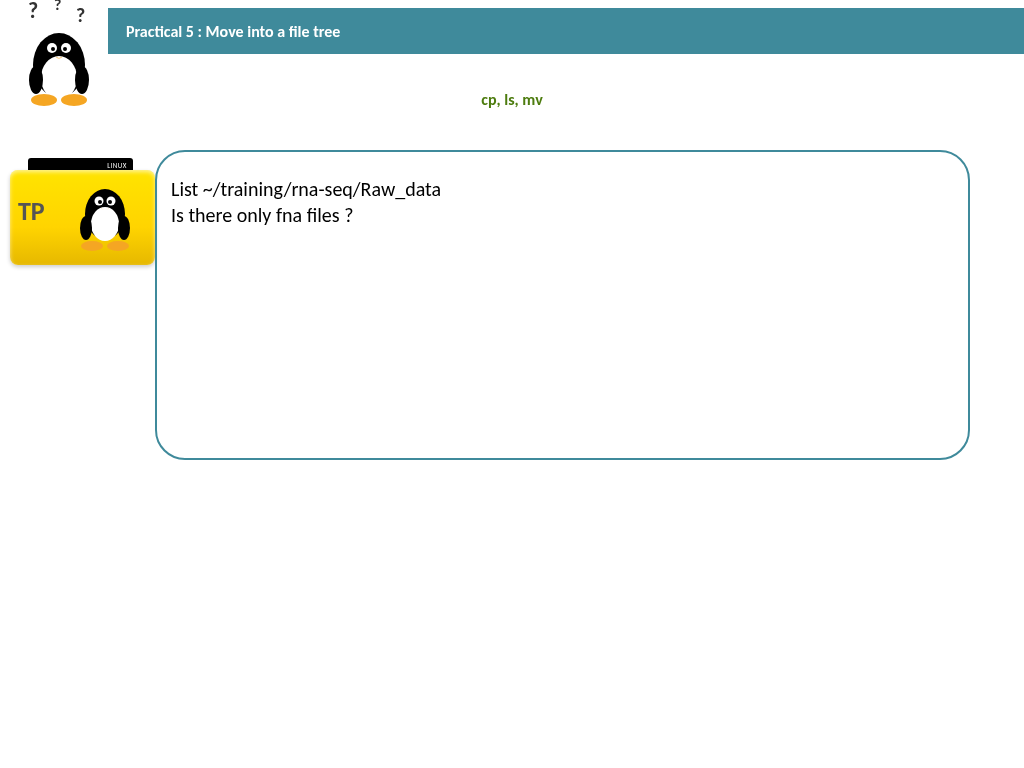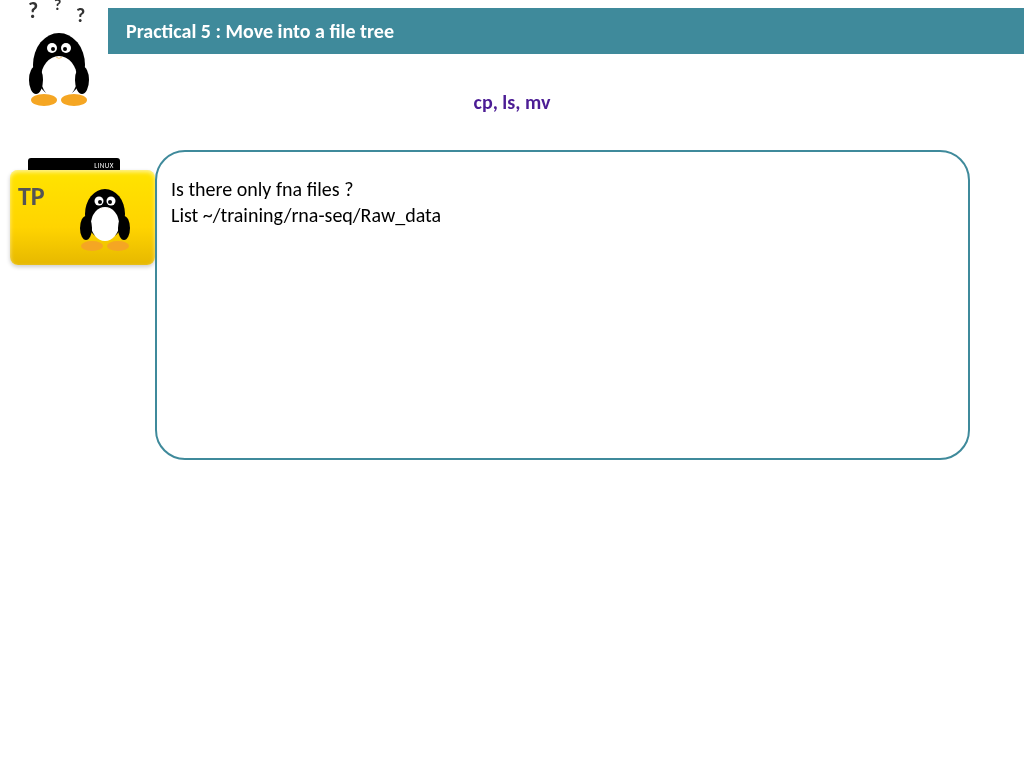--- a/index.html
+++ b/index.html
@@ -18,38 +18,38 @@
     left: 108px;
     right: 0;
     height: 46px;
     background: #3f8a9b;
     display: flex;
     align-items: center;
     padding-left: 18px;
   }
   .title-bar-text {
     color: #fff;
-    font-size: 20px;
+    font-size: 16px;
     font-weight: bold;
   }
   .mascot {
     position: absolute;
     top: 0;
     left: 14px;
     width: 90px;
     height: 110px;
   }
   .subtitle {
     position: absolute;
     top: 90px;
     left: 0;
     right: 0;
     text-align: center;
-    color: #4c1d95;
-    font-size: 20px;
+    color: #4d7c0f;
+    font-size: 16px;
     font-weight: bold;
   }
   .content-box {
     position: absolute;
     top: 150px;
     left: 155px;
     width: 815px;
     height: 310px;
     border: 2px solid #3f8a9b;
     border-radius: 30px;
@@ -65,21 +65,21 @@
     position: absolute;
     top: 158px;
     left: 10px;
     width: 145px;
     height: 110px;
   }
   .folder-tab {
     position: absolute;
     top: 0;
     left: 18px;
-    width: 92px;
+    width: 105px;
     height: 14px;
     background: #000;
     border-radius: 3px 3px 0 0;
     display:flex;
     align-items:center;
     justify-content:flex-end;
     padding-right:6px;
     box-sizing:border-box;
   }
   .folder-tab-text{
@@ -92,21 +92,21 @@
     top: 12px;
     left: 0;
     width: 145px;
     height: 95px;
     background: linear-gradient(180deg, #ffe400 0%, #ffd400 60%, #e6b800 100%);
     border-radius: 8px;
     box-shadow: inset 0 2px 4px rgba(255,255,255,0.6), 0 2px 4px rgba(0,0,0,0.2);
   }
   .tp-label {
     position: absolute;
-    top: 22px;
+    top: 37px;
     left: 8px;
     font-size: 26px;
     font-weight: bold;
     color: #555;
   }
 </style>
 </head>
 <body>
 
 <div class="mascot">
@@ -149,15 +149,15 @@
     <circle cx="40" cy="26" r="2" fill="#000"></circle>
     <path d="M 30 31 Q 35 37 40 31 Q 38 34 35 34 Q 32 34 30 31" fill="#f5a623"></path>
     <ellipse cx="22" cy="70" rx="11" ry="5" fill="#f5a623"></ellipse>
     <ellipse cx="48" cy="70" rx="11" ry="5" fill="#f5a623"></ellipse>
     <ellipse cx="16" cy="52" rx="6" ry="12" fill="#000"></ellipse>
     <ellipse cx="54" cy="52" rx="6" ry="12" fill="#000"></ellipse>
   </svg>
 </div>
 
 <div class="content-box">
+  <div class="content-line">List ~/training/rna-seq/Raw_data</div>
   <div class="content-line">Is there only fna files ?</div>
-  <div class="content-line">List ~/training/rna-seq/Raw_data</div>
 </div>
 
 </body></html>

